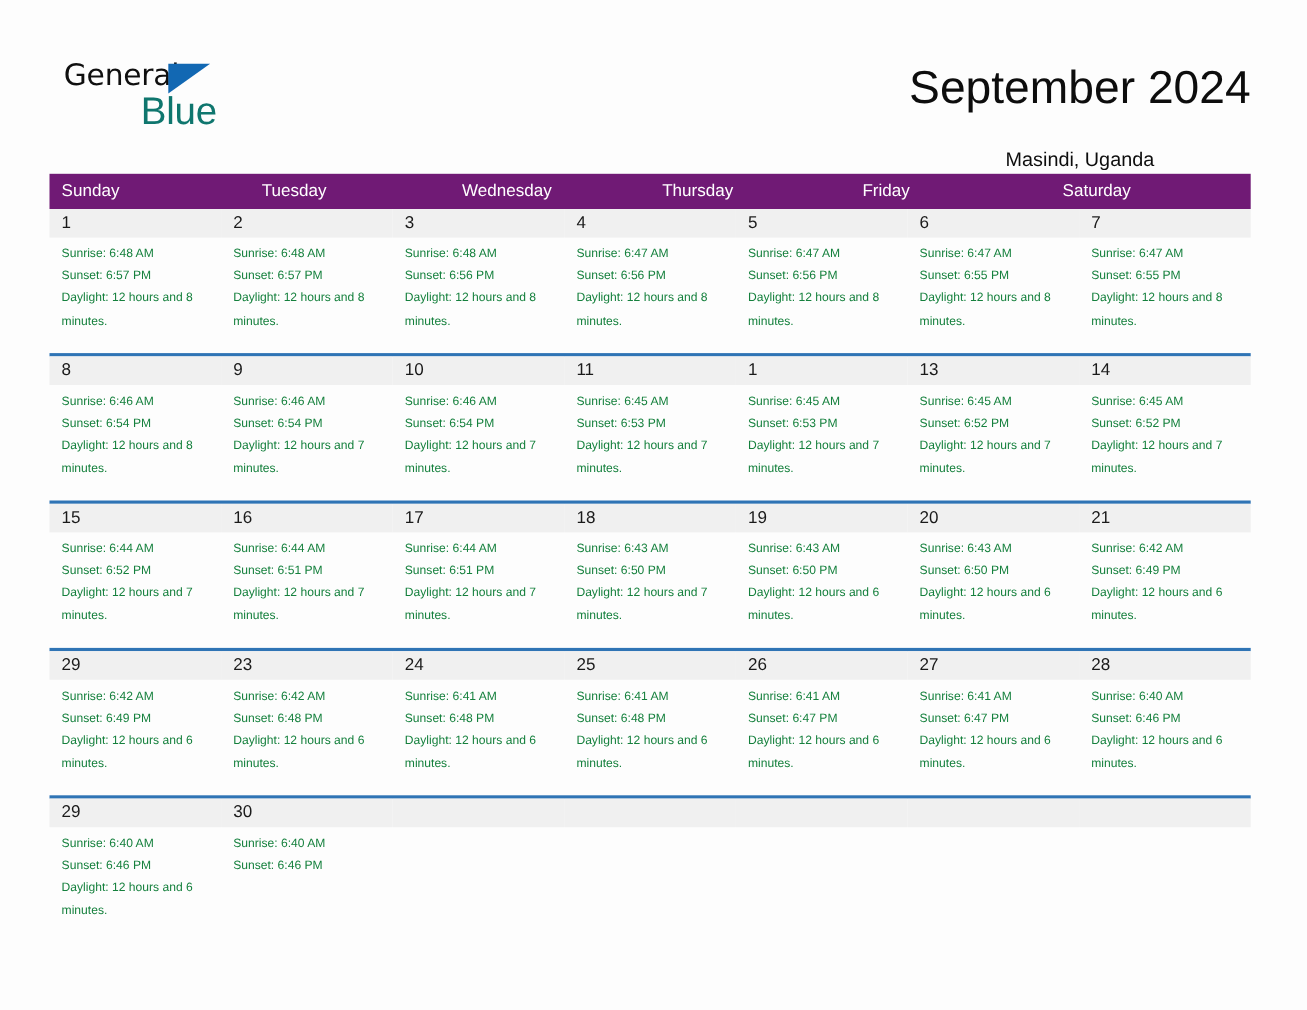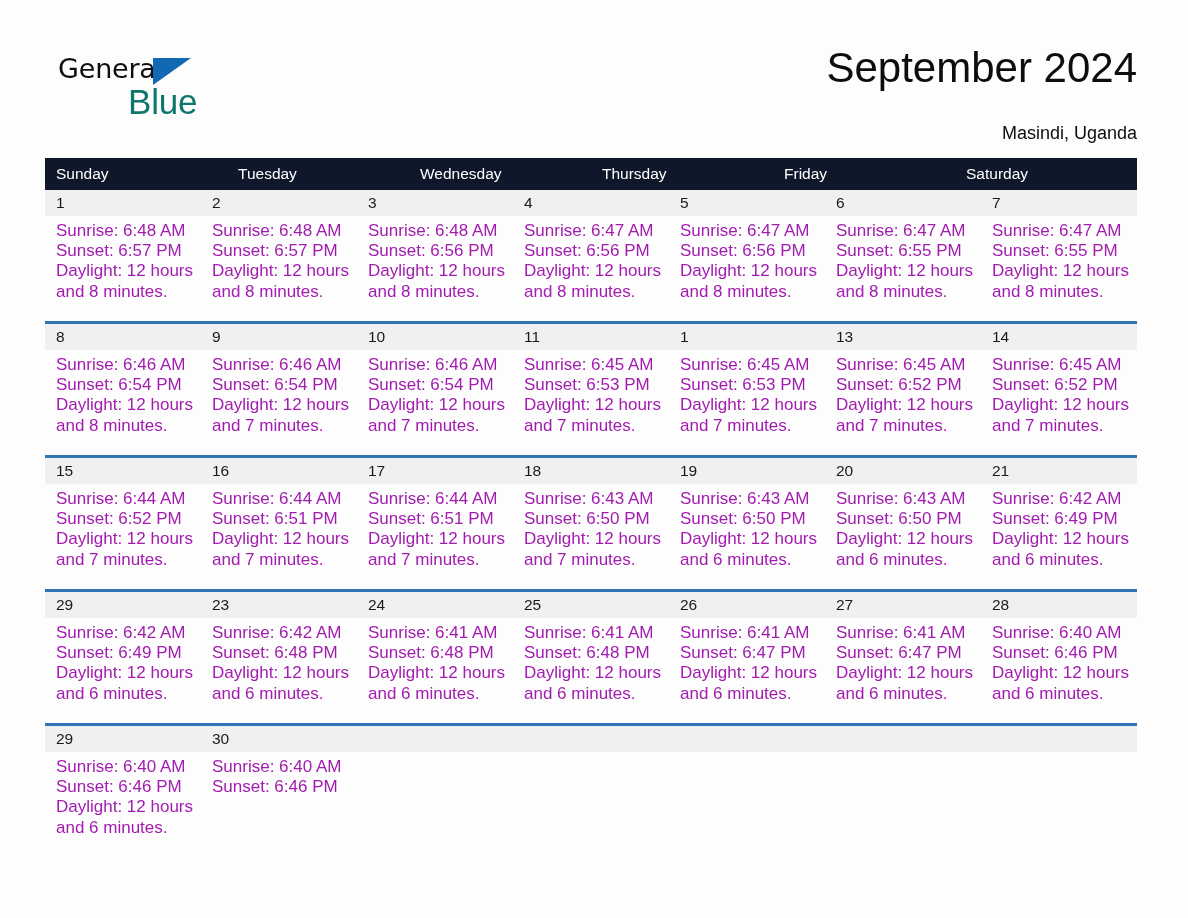--- a/index.html
+++ b/index.html
@@ -64,22 +64,22 @@
     font-size: 35px;
     line-height: 38px;
     color: #0f766e;
     letter-spacing: -0.2px;
     font-family: Liberation Sans, sans-serif;
     font-weight: 400;
   }
   .title-block {
     position: absolute;
     right: 0;
-    top: 0;
-    text-align: right;
+    top: 12px;
+    text-align: center;
   }
   .cal-title {
     font-size: 42px;
     line-height: 52px;
     font-weight: 400;
     color: #0d0d0d;
     white-space: nowrap;
   }
   .cal-subtitle {
     margin-top: 24px;
@@ -92,21 +92,21 @@
 
   
   .calendar {
     position: absolute;
     left: 45px;
     top: 158px;
     width: 1092px;
   }
   .weekdays {
     display: flex;
-    background: #0f172a;
+    background: #701a75;
     height: 32px;
   }
   .weekday {
     flex: 1 1 0;
     min-width: 0;
     color: #ffffff;
     font-size: 15.5px;
     line-height: 32px;
     padding-left: 11px;
     box-sizing: border-box;
@@ -147,23 +147,23 @@
     color: #1a1a1a;
   }
   .daycell.empty .daynum-row {
     background: #f0f0f0;
   }
   .details {
     position: absolute;
     left: 11px;
     top: 31px;
     right: 6px;
-    font-size: 17px;
+    font-size: 11px;
     line-height: 20.2px;
-    color: #a21caf;
+    color: #15803d;
   }
   .details div {
     white-space: nowrap;
   }
   .details .wrap {
     white-space: normal;
   }
 </style>
 </head>
 <body>

